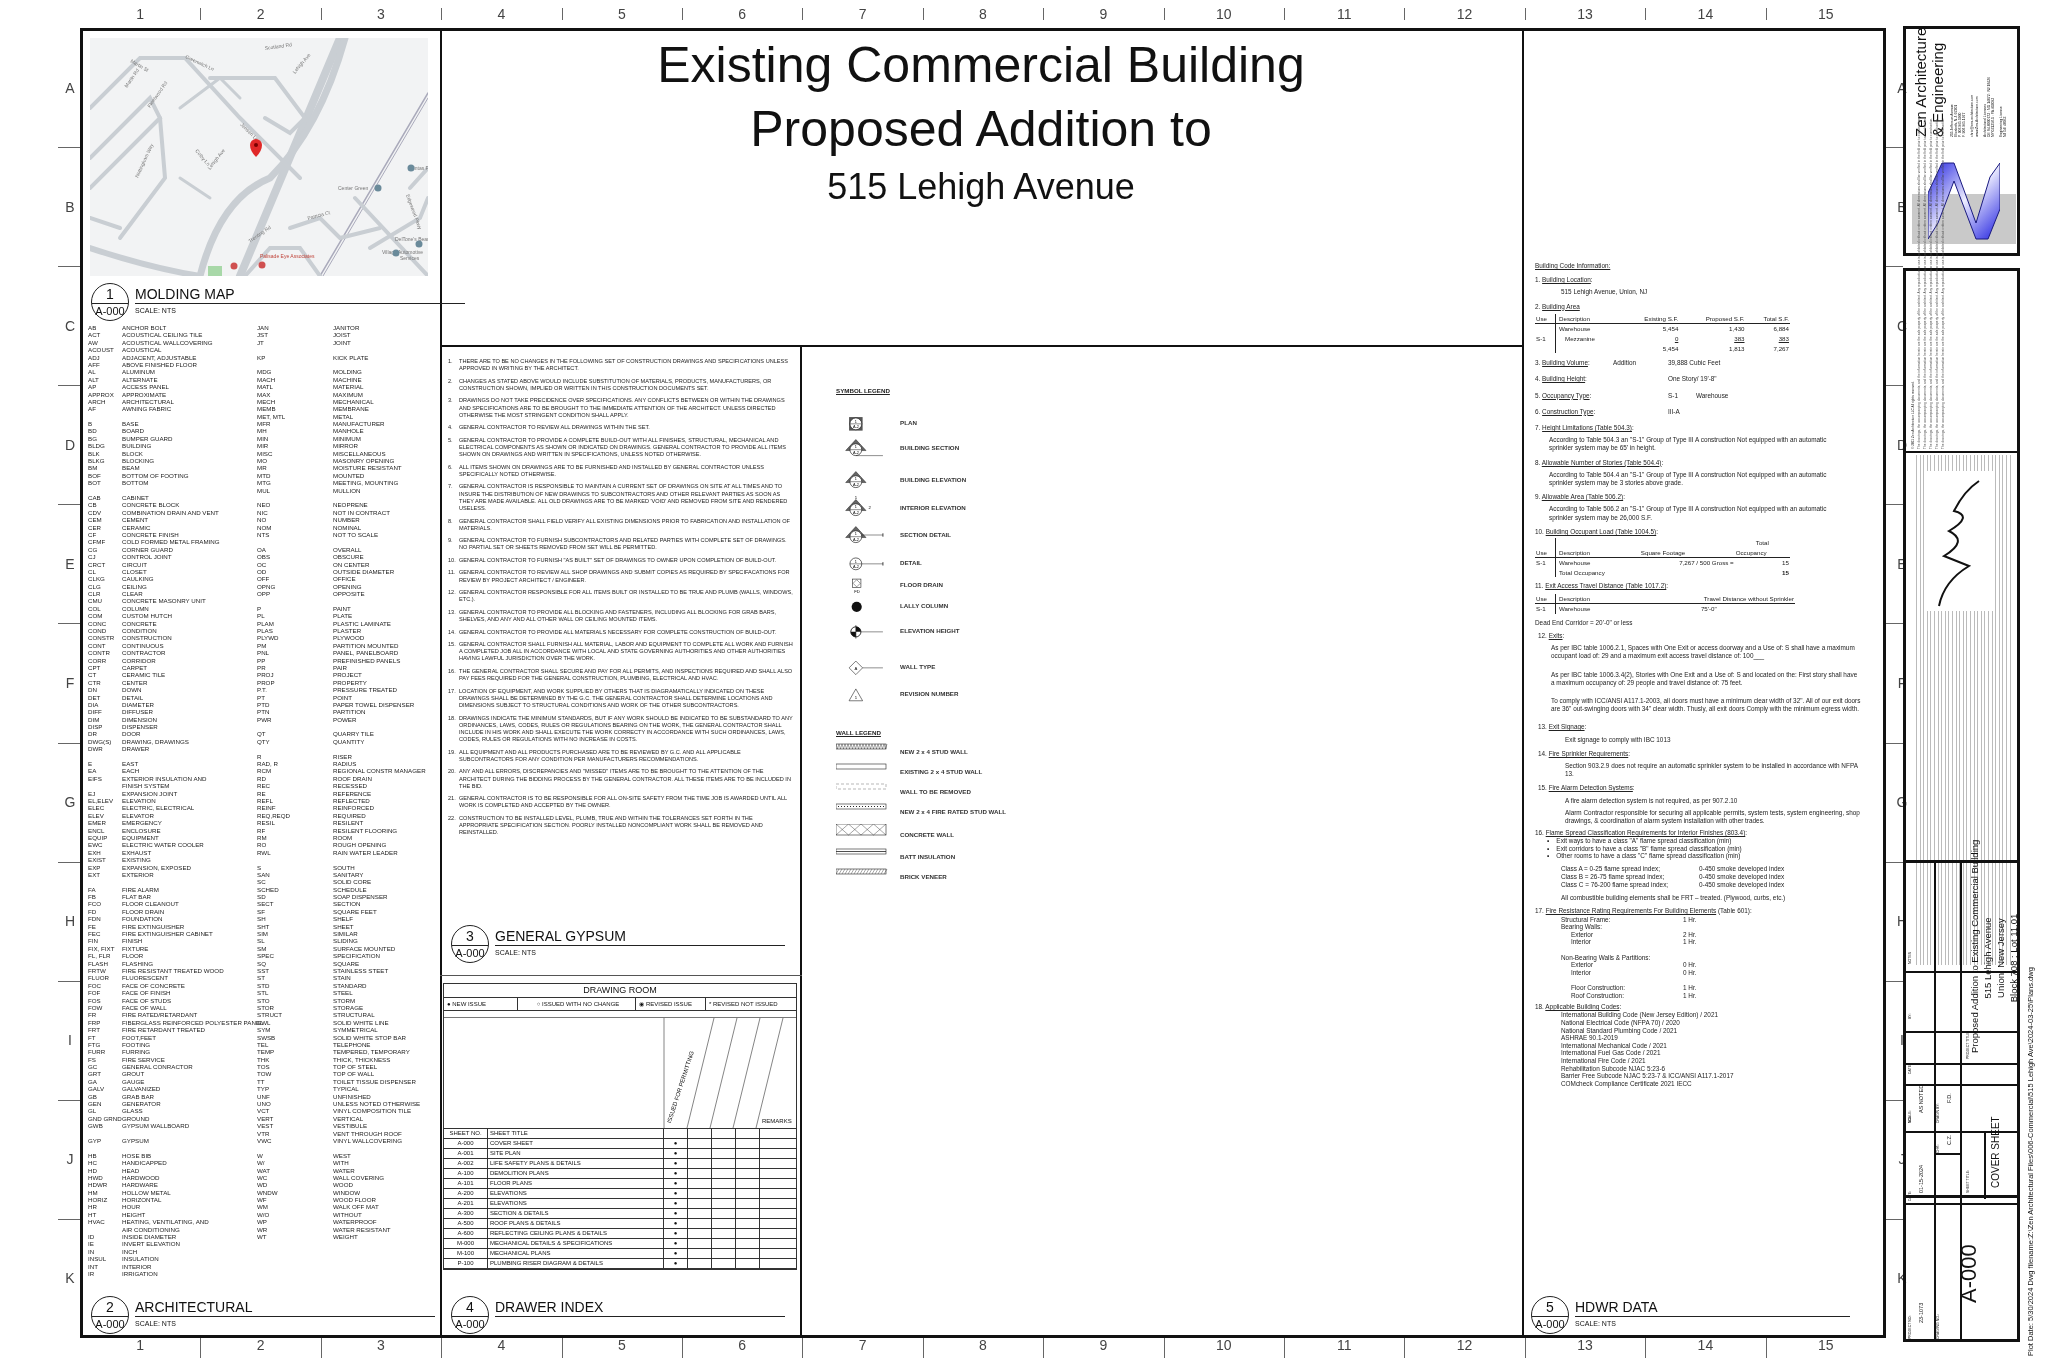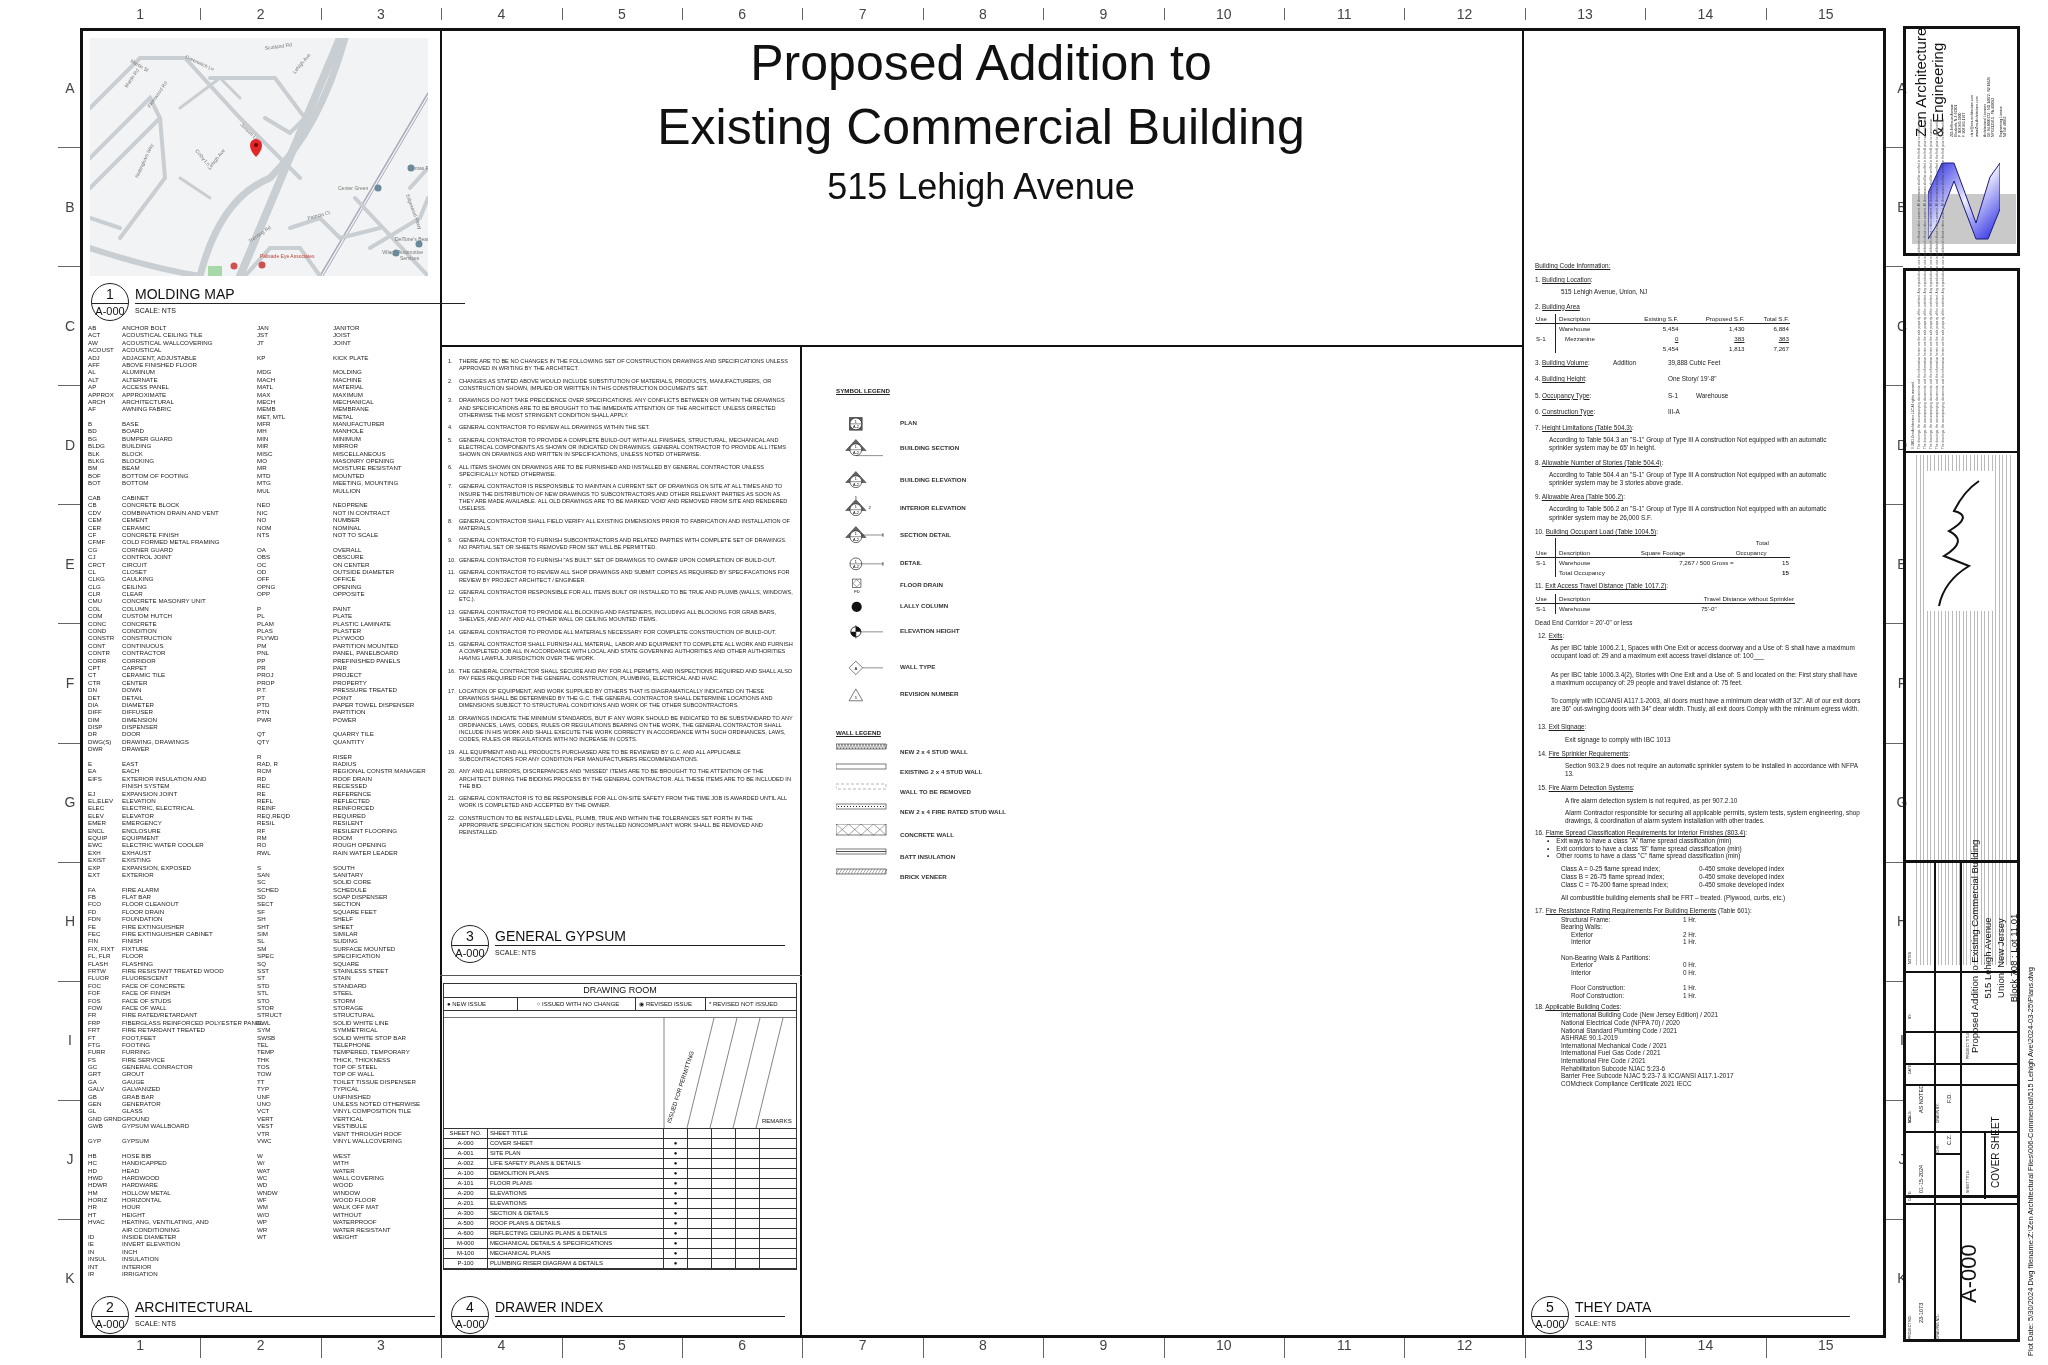--- a/index.html
+++ b/index.html
@@ -142,22 +142,22 @@
   </div>
 
 <div class="frame"></div>
 <div class="vline" style="left:440px;top:28px;height:1310px;"></div>
 <div class="vline" style="left:1522px;top:28px;height:1310px;"></div>
 <div class="hline" style="left:440px;top:345px;width:1084px;"></div>
 <div class="vline" style="left:800px;top:345px;height:993px;"></div>
 <div class="hline" style="left:440px;top:975px;width:362px;height:1px;background:#555;"></div>
 
 <div class="abs" style="left:442px;top:32px;width:1078px;text-align:center;">
+  <div style="font-size:50px;line-height:66px;">Existing Commercial Building</div>
   <div style="font-size:50px;line-height:62px;">Proposed Addition to</div>
-  <div style="font-size:50px;line-height:66px;">Existing Commercial Building</div>
   <div style="font-size:36px;line-height:50px;margin-top:2px;">515 Lehigh Avenue</div>
 </div>
 
 <div class="map">
   <svg width="338" height="238" viewBox="0 0 338 238">
     <g stroke="#c9ced3" fill="none" stroke-linecap="round">
       <path d="M0 210 Q60 230 110 238" stroke-width="6"></path>
       <path d="M150 238 L250 0" stroke-width="8"></path>
       <path d="M110 238 Q130 160 180 140 Q230 90 255 0" stroke-width="7"></path>
       <path d="M230 238 L338 55" stroke-width="1.5" stroke="#aab"></path>
@@ -241,21 +241,21 @@
       <span class="n">4</span>
       <span class="s">A-000</span>
     </div>
   <div class="ttl" style="width:290px;">DRAWER INDEX</div>
 </div>
 <div class="tag" style="left:1531px;top:1296px;">
   <div class="bub">
       <span class="n">5</span>
       <span class="s">A-000</span>
     </div>
-  <div class="ttl" style="width:275px;">THEY DATA</div>
+  <div class="ttl" style="width:275px;">HDWR DATA</div>
   <div class="scl">SCALE: NTS</div>
 </div>
 
 <div class="abbr" id="abbr-left" style="left:88px;top:324px;">
     <div class="row">
       <span class="c1">AB</span>
       <span class="c2">ANCHOR BOLT</span>
     </div>
     <div class="row">
       <span class="c1">ACT</span>

